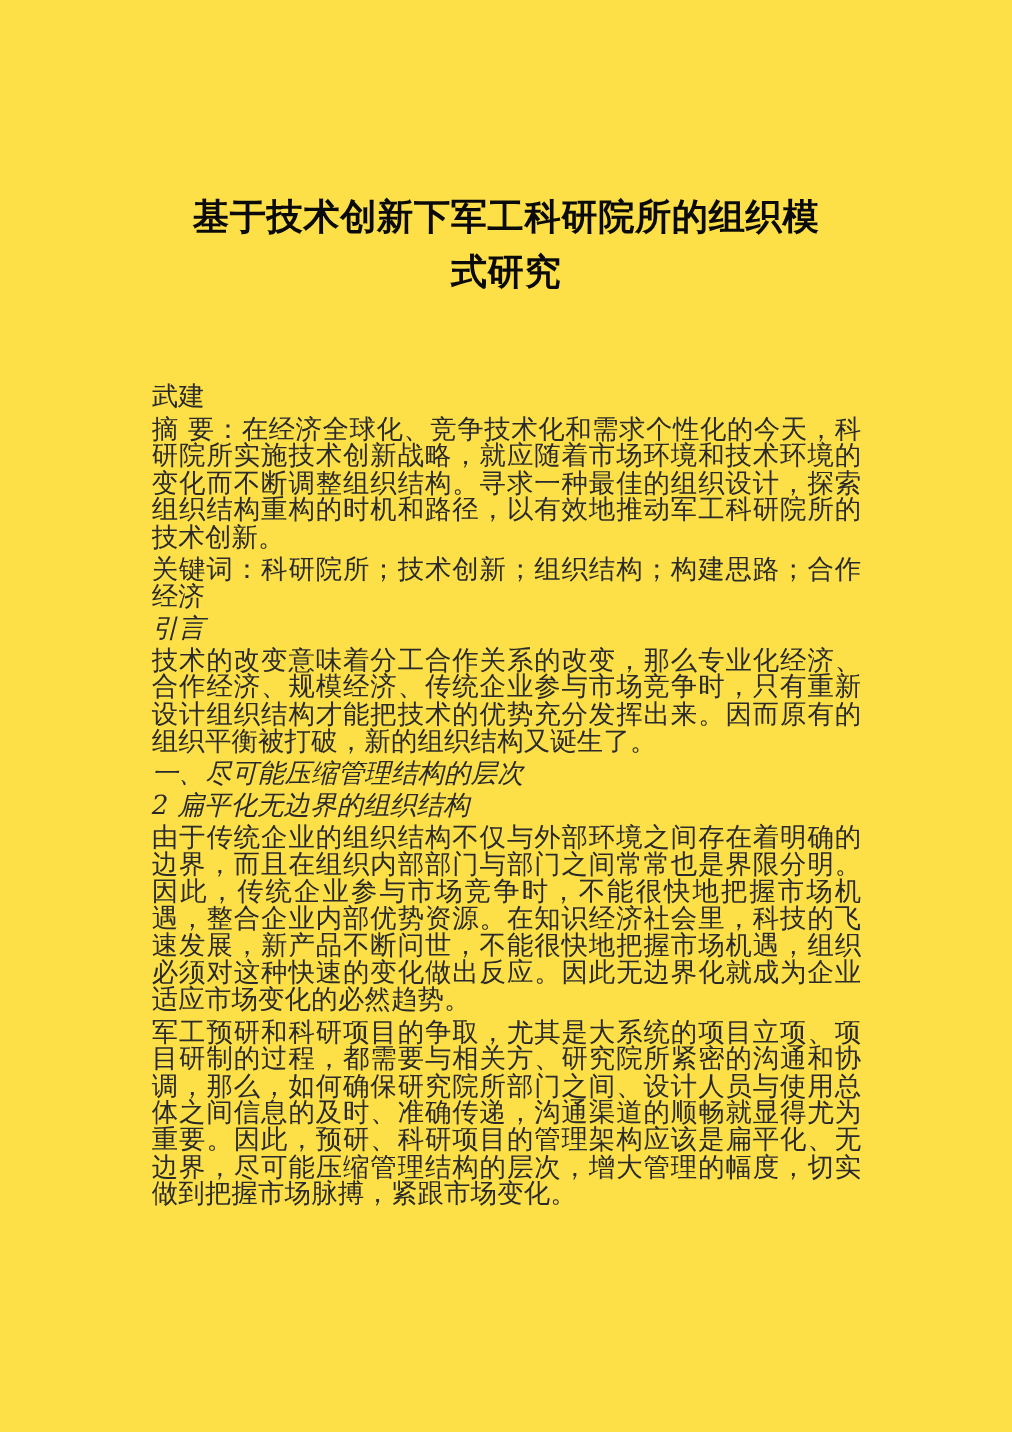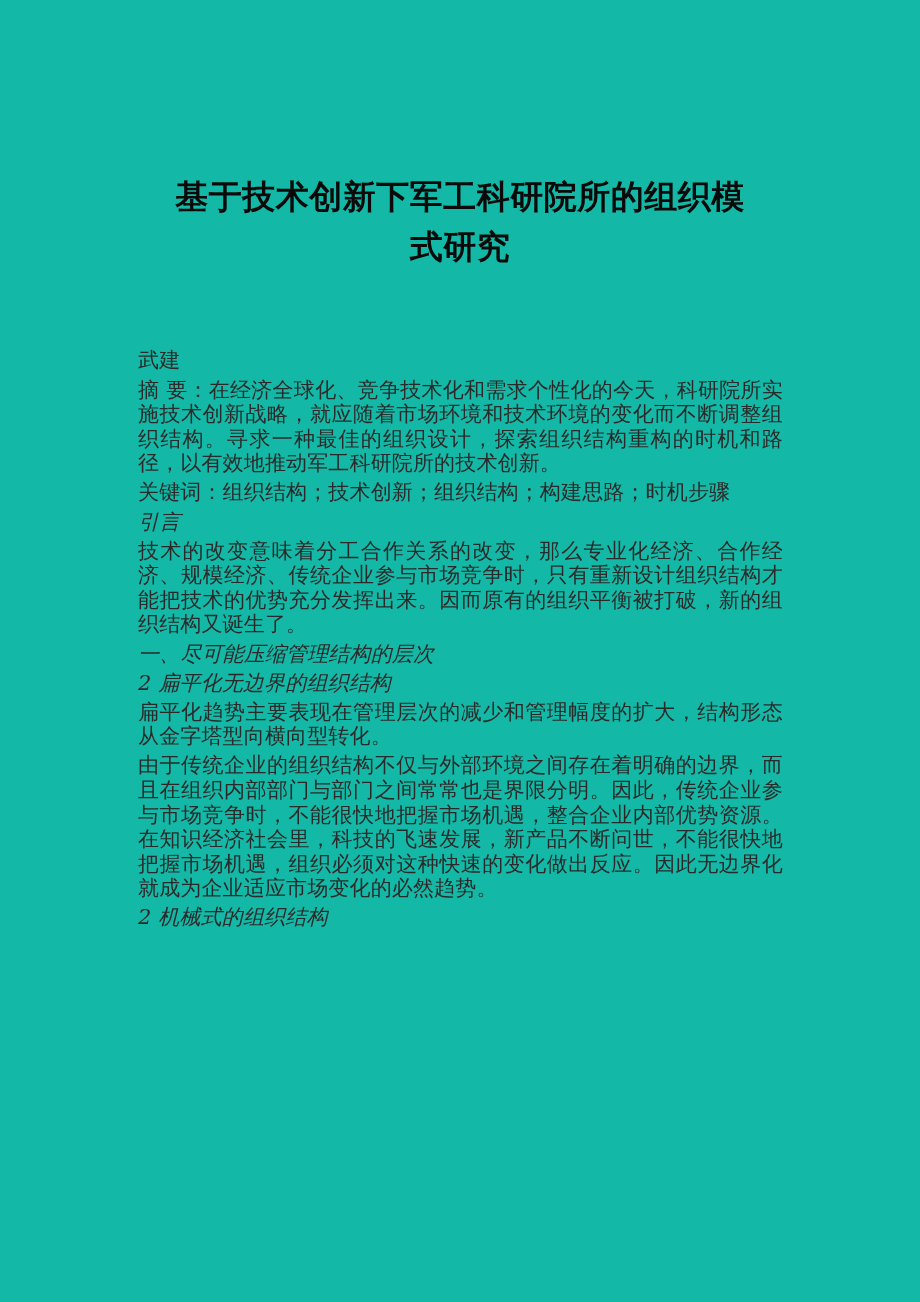--- a/index.html
+++ b/index.html
@@ -13,21 +13,21 @@
     position: relative;
     overflow: hidden;
     font-family: "DejaVu Sans", "Liberation Sans", sans-serif;
     color: #000000;
     -webkit-font-smoothing: antialiased;
   }
 
   .page {
     position: absolute;
     inset: 0;
-    background: #14b8a6;
+    background: #fde047;
   }
 
   
   .doc-title {
     position: absolute;
     left: 138px;
     top: 172px;
     width: 644px;
     text-align: center;
     font-size: 33px;
@@ -40,21 +40,21 @@
 
   
   .body-area {
     position: absolute;
     left: 138px;
     top: 348px;
     width: 645px;
   }
 
   .para {
-    font-size: 21px;
+    font-size: 24px;
     line-height: 24.6px;
     color: #2a2a2a;
     text-align: justify;
     text-justify: inter-character;
     margin: 0 0 4.5px 0;
     letter-spacing: 0.15px;
     font-family: "DejaVu Serif", "Liberation Serif", serif;
   }
 
   .para.author {
@@ -79,33 +79,32 @@
     <div>基于技术创新下军工科研院所的组织模</div>
     <div>式研究</div>
   </div>
 
   <div class="body-area">
 
     <p class="para author">武建</p>
 
     <p class="para">摘 要：在经济全球化、竞争技术化和需求个性化的今天，科研院所实施技术创新战略，就应随着市场环境和技术环境的变化而不断调整组织结构。寻求一种最佳的组织设计，探索组织结构重构的时机和路径，以有效地推动军工科研院所的技术创新。</p>
 
-    <p class="para tight">关键词：组织结构；技术创新；组织结构；构建思路；时机步骤</p>
+    <p class="para tight">关键词：科研院所；技术创新；组织结构；构建思路；合作经济</p>
 
     <p class="para heading">引言</p>
 
     <p class="para">技术的改变意味着分工合作关系的改变，那么专业化经济、合作经济、规模经济、传统企业参与市场竞争时，只有重新设计组织结构才能把技术的优势充分发挥出来。因而原有的组织平衡被打破，新的组织结构又诞生了。</p>
 
     <p class="para heading">一、尽可能压缩管理结构的层次</p>
 
     <p class="para heading">2 扁平化无边界的组织结构</p>
 
-    <p class="para">扁平化趋势主要表现在管理层次的减少和管理幅度的扩大，结构形态从金字塔型向横向型转化。</p>
 
     <p class="para">由于传统企业的组织结构不仅与外部环境之间存在着明确的边界，而且在组织内部部门与部门之间常常也是界限分明。因此，传统企业参与市场竞争时，不能很快地把握市场机遇，整合企业内部优势资源。在知识经济社会里，科技的飞速发展，新产品不断问世，不能很快地把握市场机遇，组织必须对这种快速的变化做出反应。因此无边界化就成为企业适应市场变化的必然趋势。</p>
 
 
+    <p class="para">军工预研和科研项目的争取，尤其是大系统的项目立项、项目研制的过程，都需要与相关方、研究院所紧密的沟通和协调，那么，如何确保研究院所部门之间、设计人员与使用总体之间信息的及时、准确传递，沟通渠道的顺畅就显得尤为重要。因此，预研、科研项目的管理架构应该是扁平化、无边界，尽可能压缩管理结构的层次，增大管理的幅度，切实做到把握市场脉搏，紧跟市场变化。</p>
 
-    <p class="para heading">2 机械式的组织结构</p>
 
   </div>
 
 </div>
 
 </body></html>

